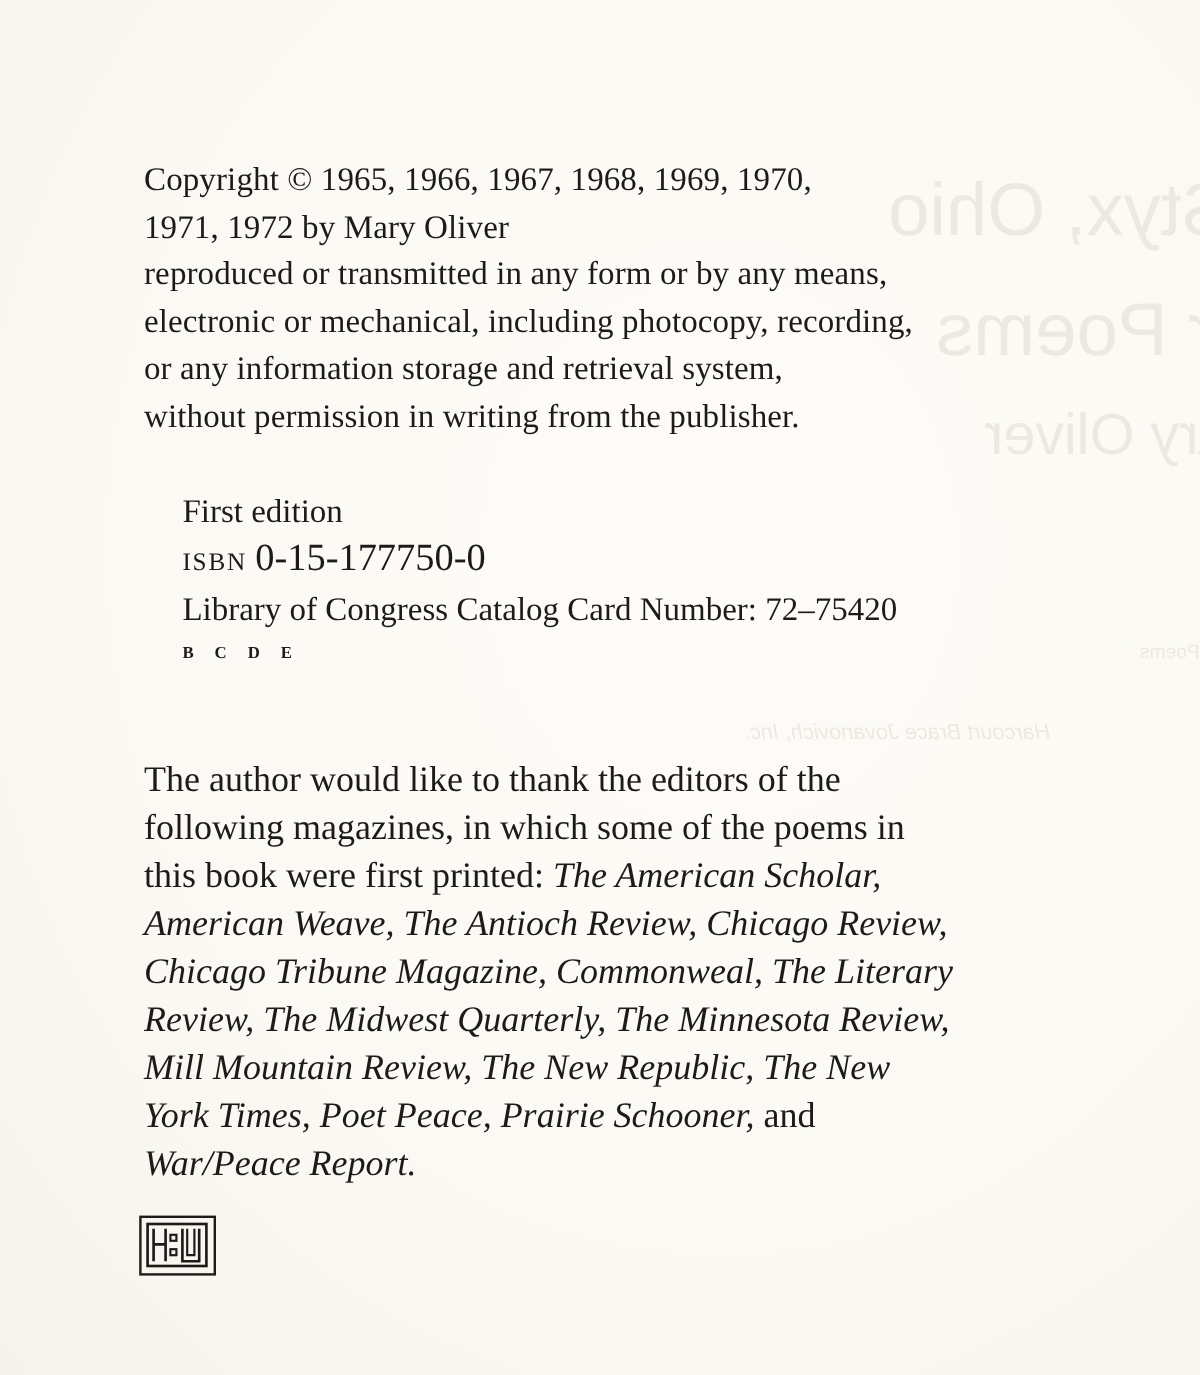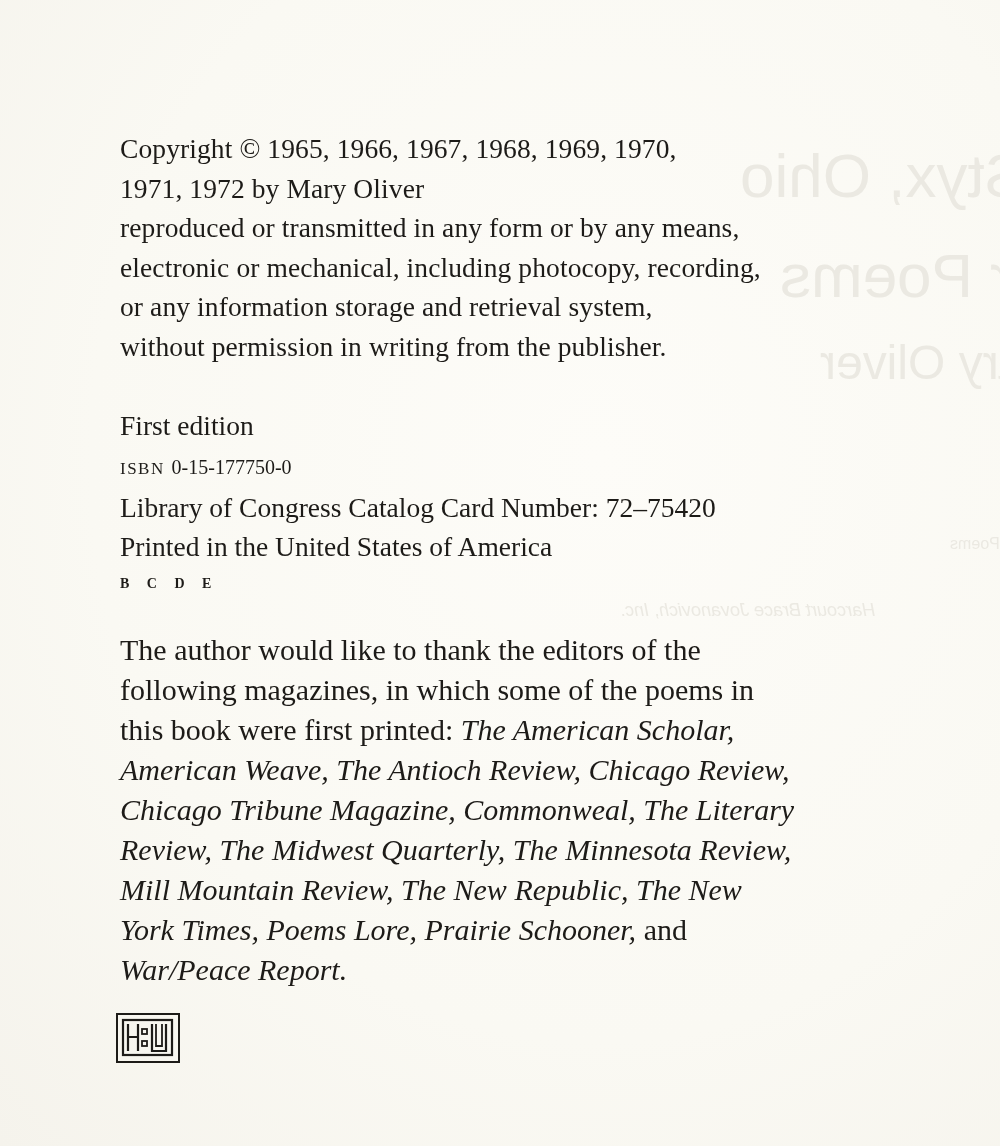--- a/index.html
+++ b/index.html
@@ -23,23 +23,23 @@
     .ghost.g3 { left: 820px; top: 335px; font-size: 48px; }
     .ghost.g4 { left: 950px; top: 535px; font-size: 16px; }
     .ghost.g5 { left: 620px; top: 600px; font-size: 18px; font-style: italic; }
 
     .block { position: absolute; left: 120px; }
     .line {
       display: block; white-space: nowrap;
       font-size: 27.5px; line-height: 39.5px; letter-spacing: 0.1px;
     }
     #copyright { top: 129px; }
-    .smallcaps { font-size: 17px; letter-spacing: 1.5px; }
-    .isbn-num { font-size: 20px; }
-    #meta { top: 406px; }
+    .smallcaps { font-size: 21px; letter-spacing: 1.5px; }
+    .isbn-num { font-size: 32px; }
+    #meta { top: 406px; margin-left: 32px; }
     .meta-line { display: block; white-space: nowrap; font-size: 27.5px; line-height: 39px; }
     .isbn-line { line-height: 39px; }
     .printing { font-size: 14px; letter-spacing: 7px; font-weight: bold; line-height: 36px; display: block; }
     #acknowledgments { top: 630px; }
     .ack-line { display: block; white-space: nowrap; font-size: 30px; line-height: 40px; }
     .it { font-style: italic; margin-top: 20px; }
 
     #logo {
       position: absolute; left: 116px; top: 1013px; width: 64px; height: 50px;
       border: 2.5px solid #1d1b18; box-sizing: border-box;
@@ -66,33 +66,32 @@
     <span class="line">without permission in writing from the publisher.</span>
   </div>
 
   <div class="block" id="meta">
     <span class="meta-line">First edition</span>
     <span class="meta-line isbn-line">
       <span class="smallcaps">ISBN</span>
       <span class="isbn-num">0-15-177750-0</span>
     </span>
     <span class="meta-line">Library of Congress Catalog Card Number: 72–75420</span>
-    <span class="meta-line">Printed in the United States of America</span>
     <span class="printing">B C D E</span>
   </div>
 
   <div class="block" id="acknowledgments">
       <span class="ack-line"><span>The author would like to thank the editors of the</span></span>
       <span class="ack-line"><span>following magazines, in which some of the poems in</span></span>
       <span class="ack-line"><span>this book were first printed: </span><span class="it">The American Scholar,</span></span>
       <span class="ack-line"><span class="it">American Weave, The Antioch Review, Chicago Review,</span></span>
       <span class="ack-line"><span class="it">Chicago Tribune Magazine, Commonweal, The Literary</span></span>
       <span class="ack-line"><span class="it">Review, The Midwest Quarterly, The Minnesota Review,</span></span>
       <span class="ack-line"><span class="it">Mill Mountain Review, The New Republic, The New</span></span>
-      <span class="ack-line"><span class="it">York Times, Poems Lore, Prairie Schooner,</span><span> and</span></span>
+      <span class="ack-line"><span class="it">York Times, Poet Peace, Prairie Schooner,</span><span> and</span></span>
       <span class="ack-line"><span class="it">War/Peace Report.</span></span>
     </div>
 
   <div id="logo">
     <svg width="60" height="46" viewBox="0 0 60 46">
       <rect x="5" y="5" width="49" height="35" fill="none" stroke="#1d1b18" stroke-width="2.2"></rect>
       <path d="M10 9 V36 M10 22 H20 M20 9 V36" fill="none" stroke="#1d1b18" stroke-width="2.2"></path>
       <rect x="24" y="14" width="5" height="5" fill="none" stroke="#1d1b18" stroke-width="1.8"></rect>
       <rect x="24" y="26" width="5" height="5" fill="none" stroke="#1d1b18" stroke-width="1.8"></rect>
       <path d="M34 9 V36 H48 V9" fill="none" stroke="#1d1b18" stroke-width="2.2"></path>

